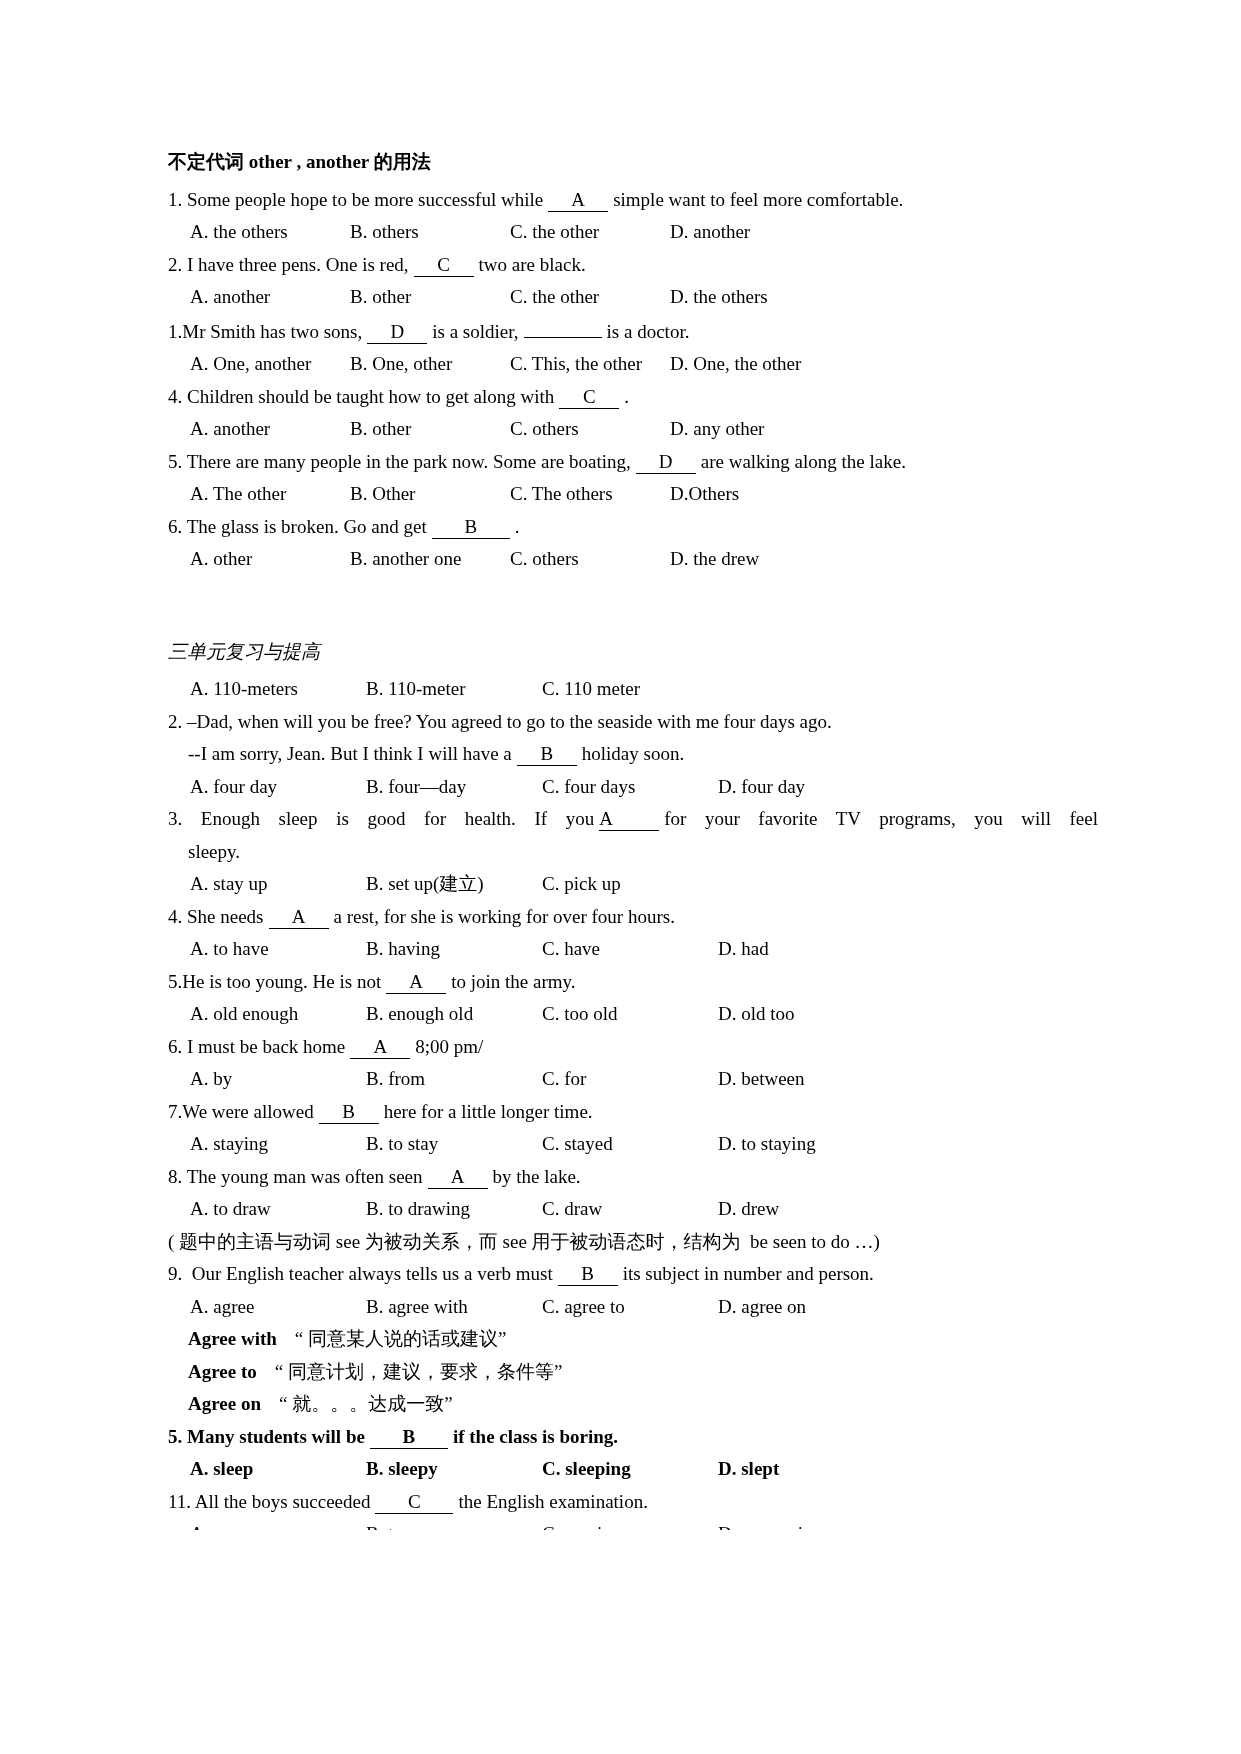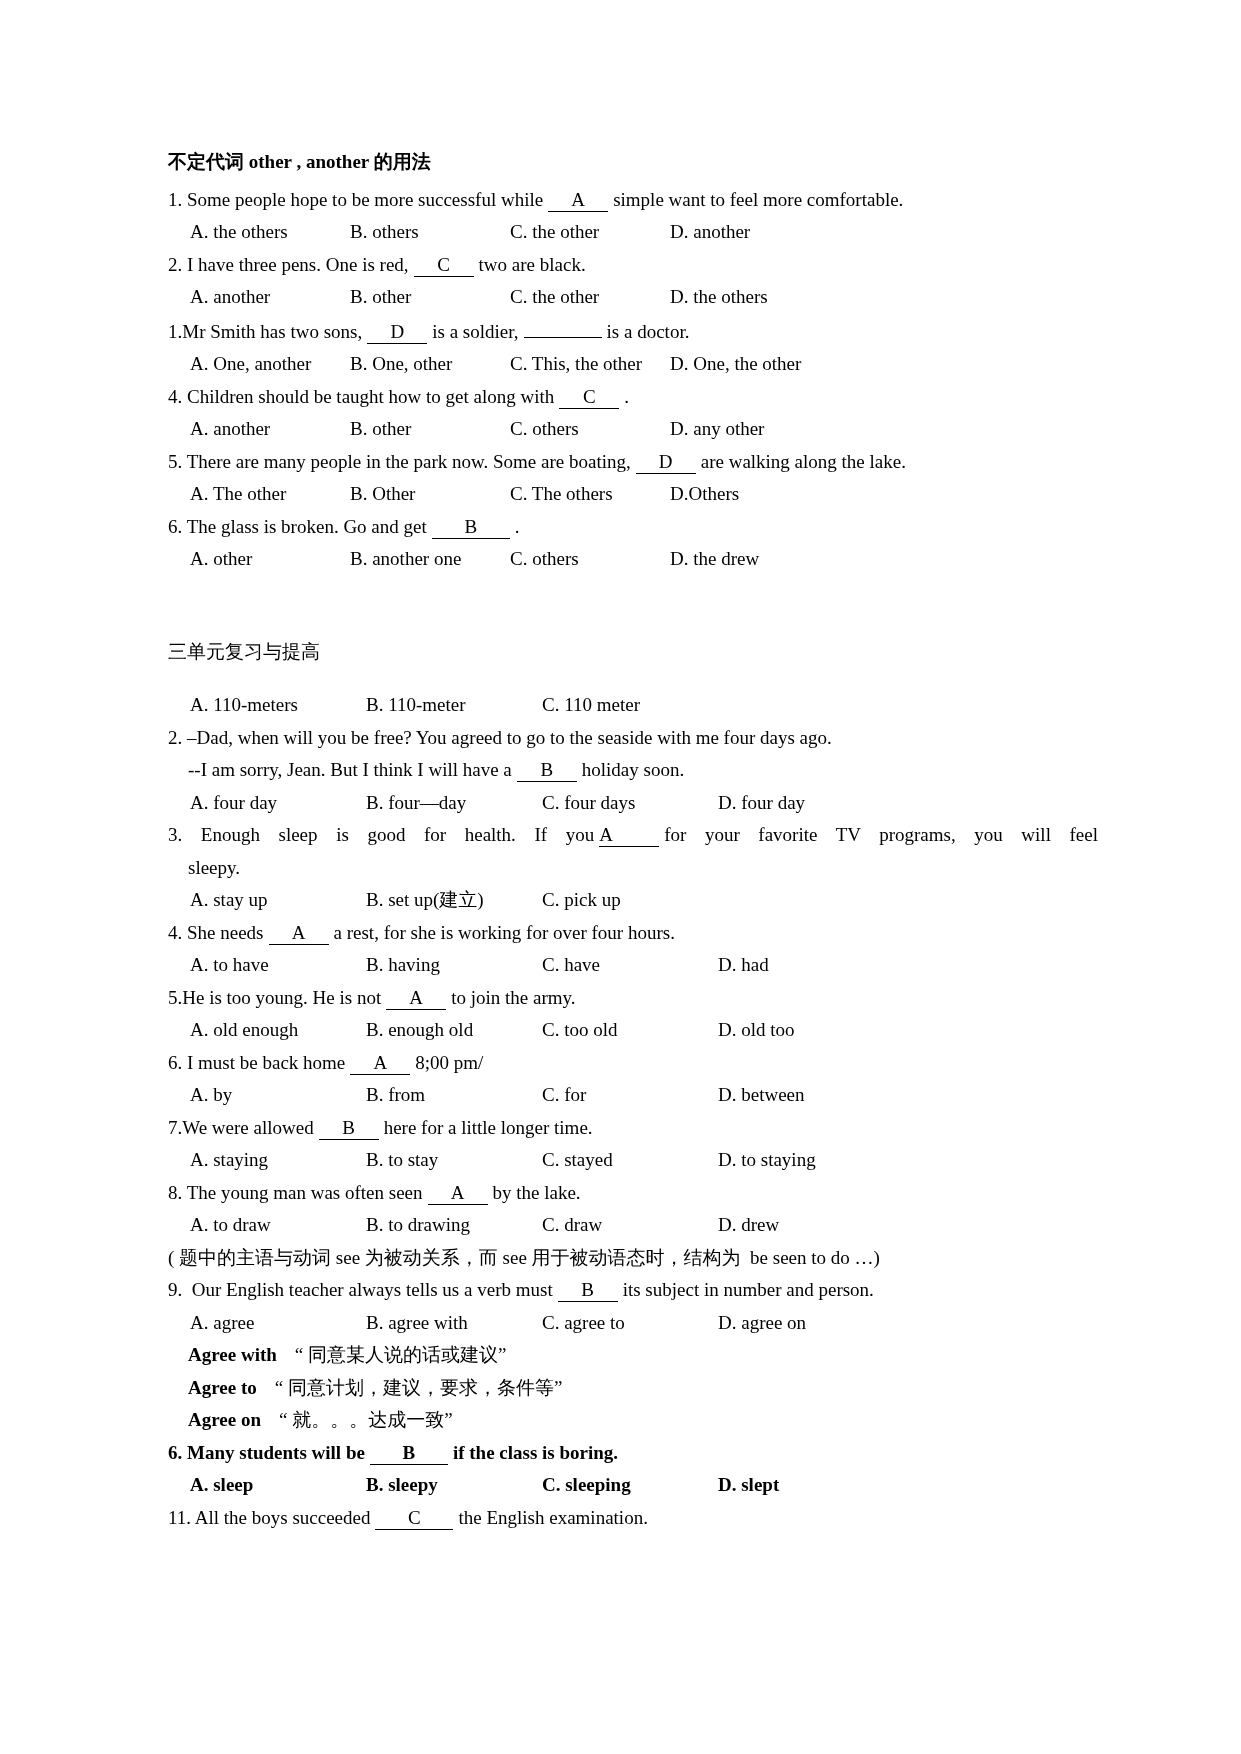--- a/index.html
+++ b/index.html
@@ -16,21 +16,21 @@
     left: 168px;
     top: 146px;
     width: 930px;
     font-family: "Liberation Serif", "DejaVu Serif", serif;
     font-size: 19px;
     line-height: 32.5px;
     color: #000000;
   }
   h1, h2 { margin: 0; font-size: inherit; line-height: inherit; }
   .title  { font-weight: bold;   margin-bottom: 5px; }
-  .title2 { font-weight: normal; margin-bottom: 21px; }
+  .title2 { font-weight: normal; margin-bottom: 5px; font-style: italic; }
   .q, .note-line { white-space: pre-wrap; }
   .opts { padding-left: 22px; white-space: nowrap; }
   .opts > span {
     display: inline-block;
     min-width: 150px;
     margin-right: 10px;
     white-space: pre;
   }
   .sec2 .opts > span { min-width: 166px; }
   .blank {
@@ -106,21 +106,21 @@
       <div class="q"><span>8. The young man was often seen</span><span class="blank">A</span><span>by the lake.</span></div>
       <div class="opts"><span>A. to draw</span><span>B. to drawing</span><span>C. draw</span><span>D. drew</span></div>
       <div class="note-line"><span>( 题中的主语与动词 see 为被动关系，而 see 用于被动语态时，结构为  be seen to do …)</span></div>
 
       <div class="q"><span>9.  Our English teacher always tells us a verb must</span><span class="blank">B</span><span>its subject in number and person.</span></div>
       <div class="opts"><span>A. agree</span><span>B. agree with</span><span>C. agree to</span><span>D. agree on</span></div>
       <div class="note-line indent"><span class="lead">Agree with</span><span>“ 同意某人说的话或建议”</span></div>
       <div class="note-line indent"><span class="lead">Agree to</span><span>“ 同意计划，建议，要求，条件等”</span></div>
       <div class="note-line indent"><span class="lead">Agree on</span><span>“ 就。。。达成一致”</span></div>
 
-      <div class="q bold"><span>6. Many students will be</span><span class="blank wide">B</span><span>if the class is boring.</span></div>
+      <div class="q bold"><span>5. Many students will be</span><span class="blank wide">B</span><span>if the class is boring.</span></div>
       <div class="opts bold"><span>A. sleep</span><span>B. sleepy</span><span>C. sleeping</span><span>D. slept</span></div>
 
       <div class="q"><span>11. All the boys succeeded</span><span class="blank wide">C</span><span>the English examination.</span></div>
       <div class="opts"><span>A. pass</span><span>B. to pass</span><span>C. passing</span><span>D. on passing</span></div>
     </section>
 
   </main>
 </div>
 
 </body></html>

